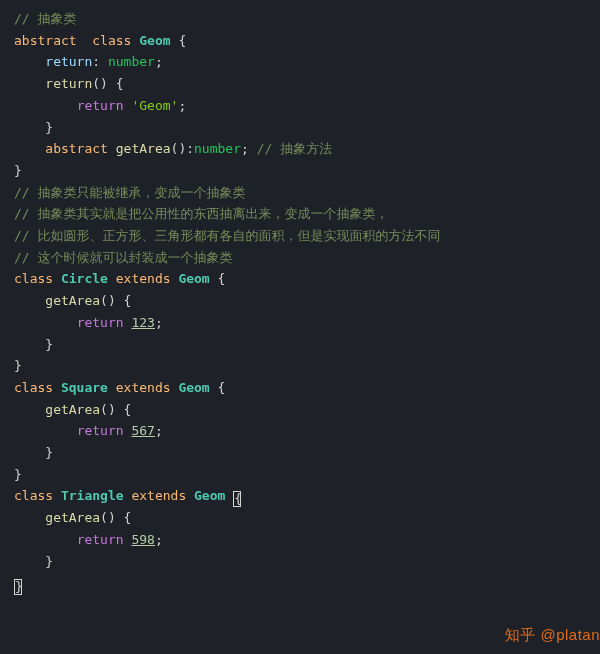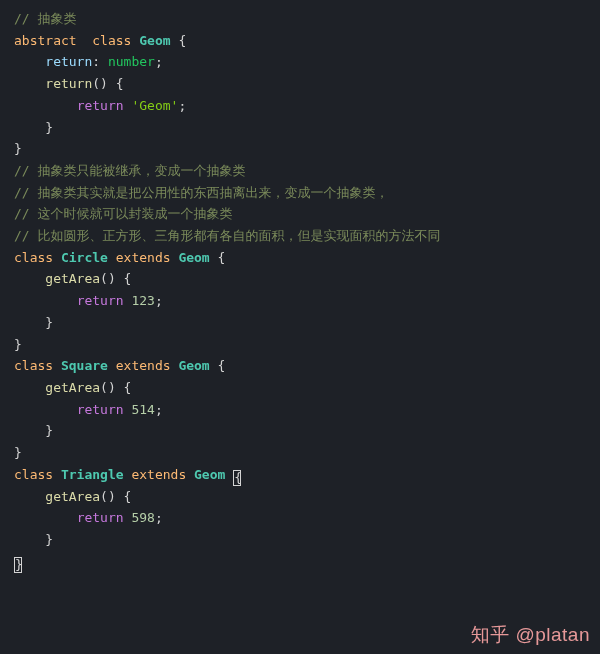--- a/index.html
+++ b/index.html
@@ -17,39 +17,39 @@
   }
   .line { white-space: pre; }
   .tok-comment { color: #7a8a5a; }
   .tok-keyword { color: #c678dd; }
   .tok-storage { color: #fdba74; }
   .tok-class   { color: #4ec9b0; font-weight: bold; }
   .tok-prop    { color: #9cdcfe; }
   .tok-type    { color: #22c55e; }
   .tok-func    { color: #dcdcaa; }
   .tok-string  { color: #84cc16; }
-  .tok-number  { color: #b5cea8; }
+  .tok-number  { color: #b5cea8; text-decoration: underline; }
   .tok-punct   { color: #d4d4d4; }
   .cursor-box {
     display: inline-block;
     border: 1px solid #d4d4d4;
     width: 8px; height: 16px;
     vertical-align: -3px;
     color:#d4d4d4;
     line-height:14px;
     font-size:13px;
     text-align:left;
   }
   .watermark {
     position: absolute;
-    right: 10px;
+    right: 0;
     bottom: 8px;
-    color: #fca5a5;
+    color: #f97316;
     font-family: -apple-system, "PingFang SC", sans-serif;
-    font-size: 19px;
+    font-size: 15px;
     opacity: .9;
     letter-spacing: .5px;
   }
 </style>
 </head>
 <body>
 
 <div>
 
 <div class="line"><span class="tok-comment">// <span>抽象类</span></span></div>
@@ -57,37 +57,38 @@
 <div class="line"><span class="tok-storage">abstract</span>  <span class="tok-storage">class</span> <span class="tok-class">Geom</span> <span class="tok-punct">{</span></div>
 
 <div class="line">    <span class="tok-prop">return</span><span class="tok-punct">:</span> <span class="tok-type">number</span><span class="tok-punct">;</span></div>
 
 <div class="line">    <span class="tok-func">return</span><span class="tok-punct">() {</span></div>
 
 <div class="line">        <span class="tok-keyword">return</span> <span class="tok-string">'Geom'</span><span class="tok-punct">;</span></div>
 
 <div class="line">    <span class="tok-punct">}</span></div>
 
+<div class="line">    <span class="tok-storage">abstract</span> <span class="tok-func">getArea</span><span class="tok-punct">():</span><span class="tok-type">number</span><span class="tok-punct">;</span> <span class="tok-comment">// <span>抽象方法</span></span></div>
 
 <div class="line"><span class="tok-punct">}</span></div>
 
 <div class="line"><span class="tok-comment">// <span>抽象类只能被继承，变成一个抽象类</span></span></div>
 <div class="line"><span class="tok-comment">// <span>抽象类其实就是把公用性的东西抽离出来，变成一个抽象类，</span></span></div>
+<div class="line"><span class="tok-comment">// <span>比如圆形、正方形、三角形都有各自的面积，但是实现面积的方法不同</span></span></div>
 <div class="line"><span class="tok-comment">// <span>这个时候就可以封装成一个抽象类</span></span></div>
-<div class="line"><span class="tok-comment">// <span>比如圆形、正方形、三角形都有各自的面积，但是实现面积的方法不同</span></span></div>
 
 <div class="line"><span class="tok-storage">class</span> <span class="tok-class">Circle</span> <span class="tok-storage">extends</span> <span class="tok-class">Geom</span> <span class="tok-punct">{</span></div>
 <div class="line">    <span class="tok-func">getArea</span><span class="tok-punct">() {</span></div>
 <div class="line">        <span class="tok-keyword">return</span> <span class="tok-number">123</span><span class="tok-punct">;</span></div>
 <div class="line">    <span class="tok-punct">}</span></div>
 <div class="line"><span class="tok-punct">}</span></div>
 
 <div class="line"><span class="tok-storage">class</span> <span class="tok-class">Square</span> <span class="tok-storage">extends</span> <span class="tok-class">Geom</span> <span class="tok-punct">{</span></div>
 <div class="line">    <span class="tok-func">getArea</span><span class="tok-punct">() {</span></div>
-<div class="line">        <span class="tok-keyword">return</span> <span class="tok-number">514</span><span class="tok-punct">;</span></div>
+<div class="line">        <span class="tok-keyword">return</span> <span class="tok-number">567</span><span class="tok-punct">;</span></div>
 <div class="line">    <span class="tok-punct">}</span></div>
 <div class="line"><span class="tok-punct">}</span></div>
 
 <div class="line"><span class="tok-storage">class</span> <span class="tok-class">Triangle</span> <span class="tok-storage">extends</span> <span class="tok-class">Geom</span> <span class="tok-punct"><span class="cursor-box">{</span></span></div>
 <div class="line">    <span class="tok-func">getArea</span><span class="tok-punct">() {</span></div>
 <div class="line">        <span class="tok-keyword">return</span> <span class="tok-number">598</span><span class="tok-punct">;</span></div>
 <div class="line">    <span class="tok-punct">}</span></div>
 <div class="line"><span class="tok-punct"><span class="cursor-box">}</span></span></div>
 
 </div>

